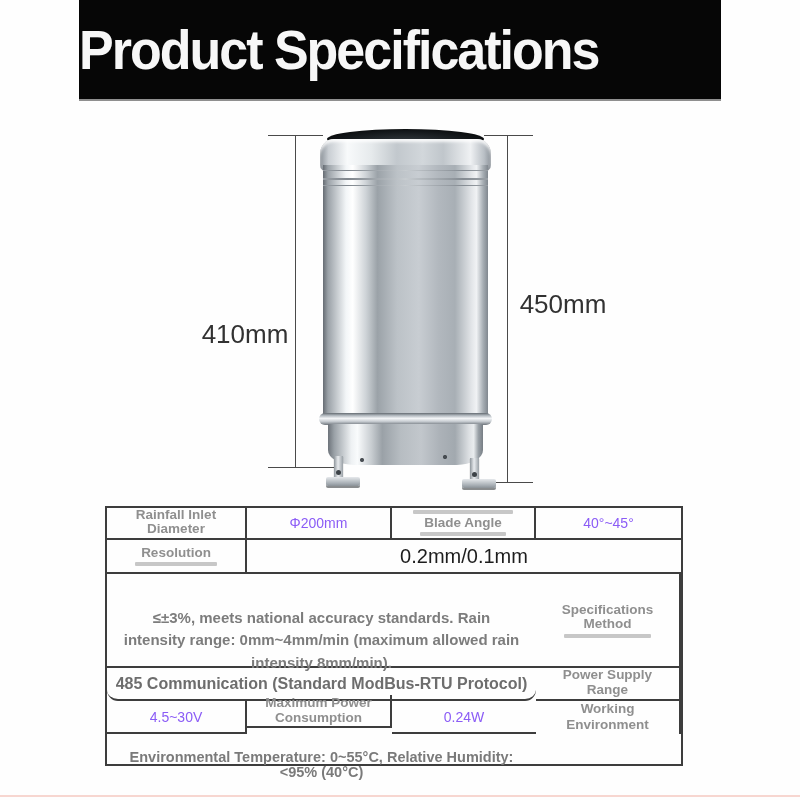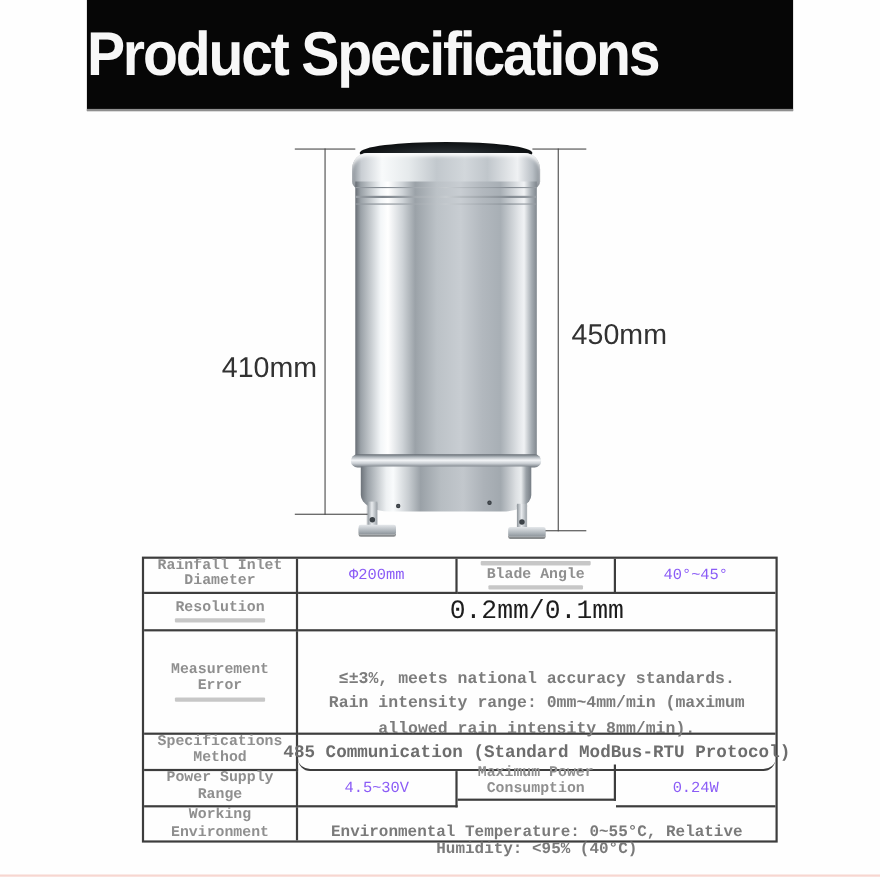--- a/index.html
+++ b/index.html
@@ -39,39 +39,39 @@
   .foot .stem{position:absolute;left:8px;top:0;width:9px;height:22px;
         background:linear-gradient(90deg,#8f969c,#e8ebee 45%,#9aa1a7);
         box-shadow:0 1px 1px rgba(30,35,40,.4);}
   .foot .plate{position:absolute;left:0;bottom:0;width:34px;height:9px;border-radius:2px;
         background:linear-gradient(180deg,#e6e9ec,#a7aeb4 70%,#8b9298);
         box-shadow:0 2px 0 rgba(40,45,50,.55);}
   .foot .bolt{position:absolute;left:10px;top:14px;width:5px;height:5px;border-radius:50%;
         background:#3c4247;}
 
   
-  .spec{position:absolute;left:129px;top:506px;width:578px;height:260px;box-sizing:border-box;
+  .spec{position:absolute;left:105px;top:506px;width:578px;height:260px;box-sizing:border-box;
         border:2px solid #3d3d3d;display:grid;
         grid-template-columns:140px 145px 144px 145px;
-        grid-template-rows:32px 34px 94px 33px 33px 30px;font-family:Liberation Mono, monospace;}
+        grid-template-rows:32px 34px 94px 33px 33px 30px;}
   .cell{box-sizing:border-box;border-right:2px solid #3d3d3d;border-bottom:2px solid #3d3d3d;
         display:flex;flex-direction:column;align-items:center;justify-content:center;
         text-align:center;overflow:visible;position:relative;}
   .cell.noR{border-right:none;}
   .cell.noB{border-bottom:none;}
   .span3{grid-column:span 3;}
   .lbl{font-weight:bold;font-size:13.5px;line-height:14.5px;color:#8f8f8f;padding:0 10px;}
   .lbl::after{content:"";display:block;align-self:center;width:88px;max-width:70%;
               height:4px;background:#c7c7c7;border-radius:1px;margin-top:2px;}
   .lbl-mid::before{content:"";display:block;align-self:center;width:110px;max-width:82%;
               height:4px;background:#c7c7c7;border-radius:1px;margin-bottom:2px;}
   .raise{top:-6px;}
   .droplabel{justify-content:flex-start;padding-top:0;line-height:16px;z-index:0;}
   .val{font-size:14px;font-weight:400;color:#8b5cf6;}
-  .val-big{font-size:24px;font-weight:400;color:#1d1d1d;}
+  .val-big{font-size:20px;font-weight:400;color:#1d1d1d;}
   .gray{font-weight:bold;font-size:15px;line-height:22.5px;color:#7c7c7c;}
   .gray .inner{width:402px;margin-top:41px;}
   .gray4{font-weight:bold;font-size:16px;color:#6d6d6d;white-space:nowrap;border-radius:11px;}
   .gray6{font-weight:bold;font-size:14.5px;line-height:15.5px;color:#7a7a7a;}
   .gray6 .inner{width:420px;margin-top:32px;}
 
   .pink-line{position:absolute;left:0;top:795px;width:800px;height:2px;background:#f6cfc8;opacity:.85;}
 </style>
 </head>
 <body>
@@ -120,21 +120,20 @@
   <div class="spec">
 
     <div class="cell lbl">Rainfall Inlet Diameter</div>
     <div class="cell val">Φ200mm</div>
     <div class="cell lbl lbl-mid">Blade Angle</div>
     <div class="cell val noR">40°~45°</div>
 
     <div class="cell lbl">Resolution</div>
     <div class="cell val-big span3 noR" style="display:flex;align-items:center;justify-content:center;">0.2mm/0.1mm</div>
 
-    <div class="cell lbl">Measurement Error</div>
     <div class="cell gray span3 noR">
       <div class="inner">≤±3%, meets national accuracy standards. Rain intensity range: 0mm~4mm/min (maximum allowed rain intensity 8mm/min).</div>
     </div>
 
     <div class="cell lbl">Specifications Method</div>
     <div class="cell gray4 span3 noR">485 Communication (Standard ModBus-RTU Protocol)</div>
 
     <div class="cell lbl">Power Supply Range</div>
     <div class="cell val">4.5~30V</div>
     <div class="cell lbl lbl-mid raise">Maximum Power Consumption</div>

